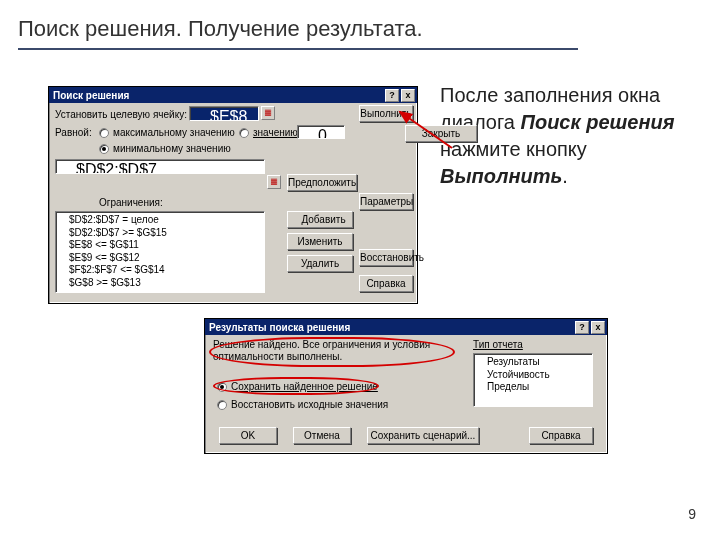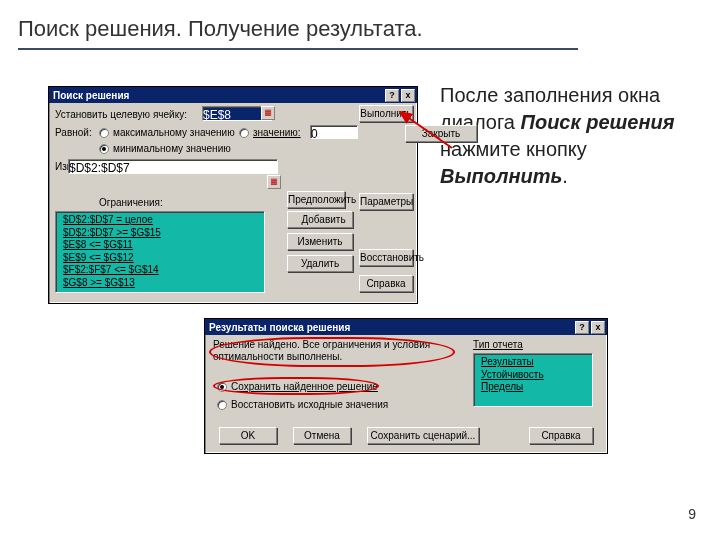--- a/index.html
+++ b/index.html
@@ -82,45 +82,43 @@
     box-shadow: 1px 1px 0 #404040;
     font-size:10px;
     padding:2px 0;
     text-align:center;
   }
   .field {
     background:#fff;
     border:1px solid #808080;
     border-right-color:#fff; border-bottom-color:#fff;
     box-shadow: inset 1px 1px 0 #404040;
-    padding:1px 0;
-    font-size:12px;
+    padding:1px 20px;
+    font-size:16px;
     overflow:hidden;
-    margin-left:13px;
   }
   .radio, .check { font-size:10px; display:flex; align-items:center; gap:4px; }
   .radio .dot { width:10px;height:10px;border-radius:50%;background:#fff;border:1px solid #808080;box-shadow:inset 1px 1px 0 #404040;display:flex;align-items:center;justify-content:center;}
   .radio.sel .dot::after{content:"";width:4px;height:4px;border-radius:50%;background:#000;}
   .u { text-decoration: underline; }
   .ref-btn {
     width:14px; height:14px;
     background:#d4d0c8;
     border:1px solid #808080;
     border-top-color:#fff;border-left-color:#fff;
     font-size:8px; text-align:center; line-height:12px; color:#b00;
   }
   .listbox {
-    background:#14b8a6;
+    background:#ffffff;
     border:1px solid #808080;
     border-right-color:#fff;border-bottom-color:#fff;
     box-shadow: inset 1px 1px 0 #404040;
-    padding:2px 7px;
+    padding:2px 13px;
     font-size:10px;
     line-height:1.25;
-    text-decoration:underline;
   }
   .arrow-svg { position:absolute; left:370px; top:100px; pointer-events:none;}
   .red-circ { position:absolute; border:2px solid #d40000; border-radius:50%; }
 </style>
 </head>
 <body>
 
 <div class="slide-title">Поиск решения. Получение результата.</div>
 <div class="title-underline"></div>
 
@@ -152,21 +150,21 @@
       </div>
     <div class="field" style="position:absolute;left:248px;top:22px;width:48px;height:14px;">0</div>
     <div class="radio sel" style="position:absolute;left:50px;top:40px;">
         <span class="dot"></span>
         <span>минимальному значению</span>
       </div>
 
     <span style="position:absolute;left:6px;top:58px;">Изменяя диалога:</span>
     <div class="field" style="position:absolute;left:6px;top:56px;width:210px;height:15px;">$D$2:$D$7</div>
     <div class="ref-btn" style="position:absolute;left:218px;top:72px;">▦</div>
-    <div class="btn" style="position:absolute;left:238px;top:71px;width:58px;margin-top:17px;">Предположить</div>
+    <div class="btn" style="position:absolute;left:238px;top:71px;width:70px;">Предположить</div>
 
     <span style="position:absolute;left:6px;top:94px;margin-left:44px;">Ограничения:</span>
     <div class="listbox" style="position:absolute;left:6px;top:108px;width:210px;height:82px;">
       <div>$D$2:$D$7 = целое</div>
       <div>$D$2:$D$7 &gt;= $G$15</div>
       <div>$E$8 &lt;= $G$11</div>
       <div>$E$9 &lt;= $G$12</div>
       <div>$F$2:$F$7 &lt;= $G$14</div>
       <div>$G$8 &gt;= $G$13</div>
     </div>

